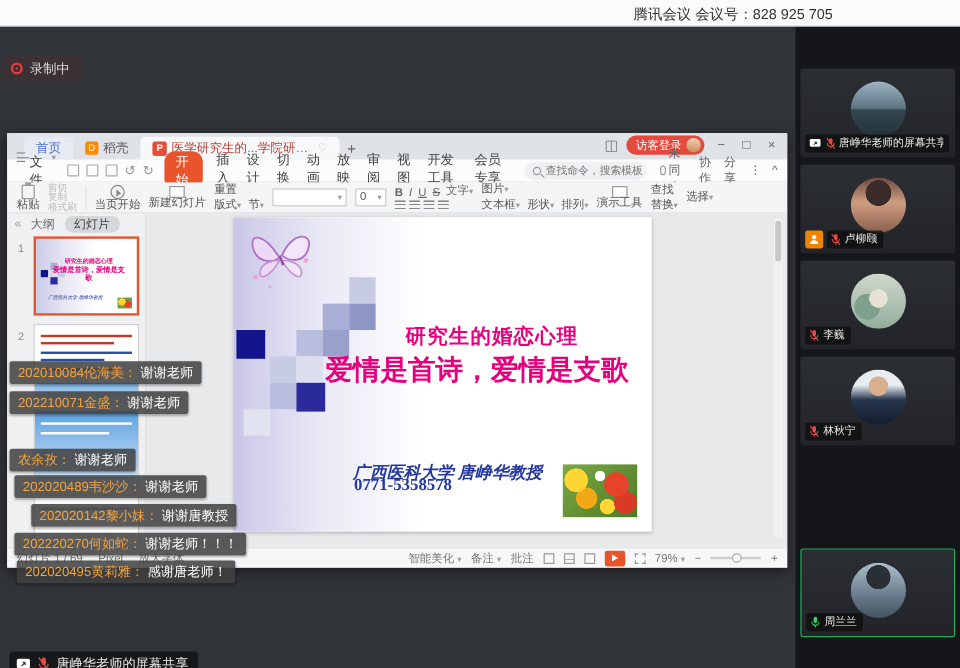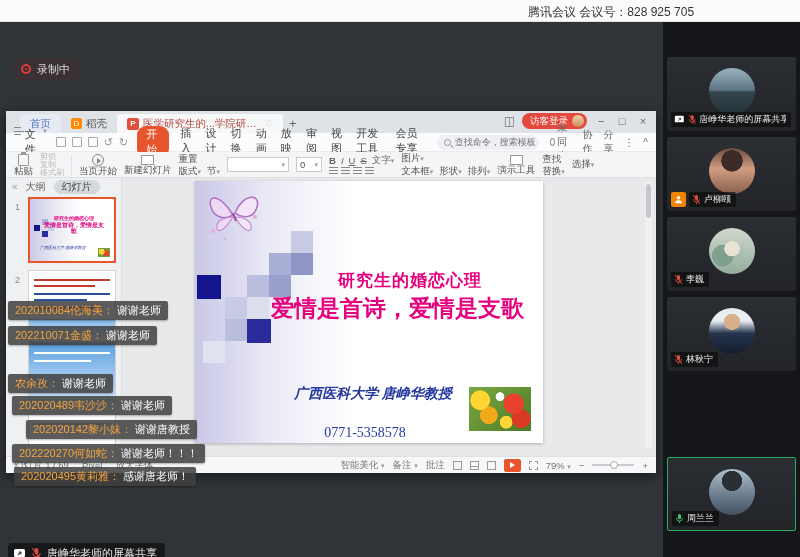--- a/index.html
+++ b/index.html
@@ -7,22 +7,22 @@
               font-family:"Liberation Sans","DejaVu Sans",sans-serif; }
   .screen { position:relative; width:800px; height:557px; background:#2e3134; overflow:hidden; }
 
   
   .topbar { position:absolute; left:0; top:0; width:800px; height:22px; background:#fbfbfb;
             border-bottom:1px solid #e3e3e3; z-index:30; }
   .topbar .mtitle { position:absolute; left:528px; top:4px; font-size:12px; color:#333; }
 
   
   .stage { position:absolute; left:0; top:22px; width:663px; height:535px; background:#303337; }
-  .rec-badge { position:absolute; left:14px; top:24px; height:22px; display:inline-flex; align-items:center;
-               gap:6px; background:#3b3134; border-radius:3px; padding:0 10px 0 7px;margin-top:12px; }
+  .rec-badge { position:absolute; left:2px; top:24px; height:22px; display:inline-flex; align-items:center;
+               gap:6px; background:#3b3134; border-radius:3px; padding:0 10px 0 7px; }
   .rec-dot { width:10px; height:10px; border:2px solid #e23b3b; border-radius:50%; position:relative; }
   .rec-dot::after { content:""; position:absolute; left:2px; top:2px; width:2px; height:2px; background:#e23b3b; border-radius:50%; }
   .rec-badge span { color:#ddd; font-size:11px; }
 
   .share-pill { position:absolute; left:8px; top:521px; height:20px; display:inline-flex; align-items:center;
                 gap:5px; background:rgba(18,18,18,.8); border-radius:3px; padding:0 8px 0 5px; z-index:5; }
   .share-pill span { color:#e8e8e8; font-size:11px; }
 
   
   .wps { position:absolute; left:6px; top:89px; width:650px; height:362px; background:#f5f6f7;
@@ -118,22 +118,22 @@
            box-shadow:0 1px 3px rgba(0,0,0,.25); overflow:hidden; }
   .slide-grad { position:absolute; inset:0; background:linear-gradient(90deg,#c9c7e6 0%,#e9e8f5 20%,#ffffff 45%); }
   .sq { position:absolute; width:22px; height:22px; }
   .slide-title { position:absolute; left:95px; top:88px; width:240px; text-align:center;
                  color:#e5007d; font-size:17px; font-weight:bold; letter-spacing:1px; }
   .slide-sub { position:absolute; left:60px; top:112px; width:285px; text-align:center;
                color:#e5007d; font-size:23px; font-weight:bold; }
   .slide-auth { position:absolute; left:78px; top:204px; width:200px; text-align:center;
                 color:#2438a0; font-size:14px; font-weight:bold; font-style:italic;
                 font-family:"Liberation Serif","DejaVu Serif",serif; }
-  .slide-phone { position:absolute; left:100px; top:244px; width:140px; text-align:center;
-                 color:#2438a0; font-size:14px; font-weight:normal; font-family:"Liberation Serif",serif; }
+  .slide-phone { position:absolute; left:100px; top:216px; width:140px; 
+                 color:#2438a0; font-size:14px; font-weight:bold; font-family:"Liberation Serif",serif; }
   .flowers { position:absolute; right:12px; bottom:12px; width:62px; height:44px;
              background:radial-gradient(circle at 18% 30%,#ffd633 0 16%,transparent 17%),
                         radial-gradient(circle at 50% 22%,#ffffff 0 9%,transparent 10%),
                         radial-gradient(circle at 72% 38%,#e8422c 0 19%,transparent 20%),
                         radial-gradient(circle at 32% 64%,#f2a918 0 17%,transparent 18%),
                         radial-gradient(circle at 84% 72%,#d93a23 0 15%,transparent 16%),
                         radial-gradient(circle at 60% 80%,#ffd633 0 12%,transparent 13%),
                         linear-gradient(135deg,#7ca83f,#4d7a2a); }
   .vscroll { position:absolute; right:4px; top:4px; width:7px; bottom:8px; background:#f0f1f2; border-radius:3px; }
   .vthumb { position:absolute; left:1px; top:2px; width:5px; height:34px; background:#c6c8cb; border-radius:3px; }

